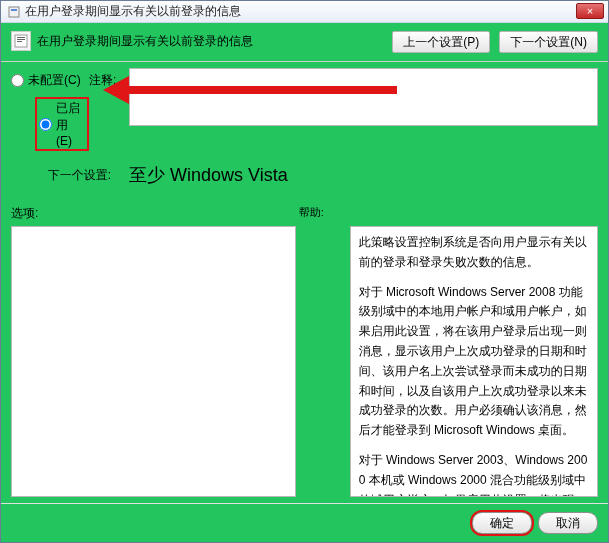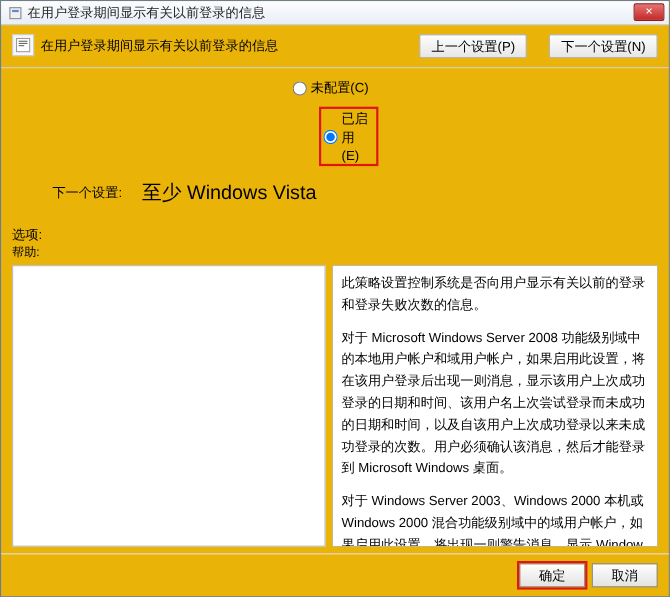--- a/index.html
+++ b/index.html
@@ -1,51 +1,51 @@
 <!DOCTYPE html>
 <html><head>
 <meta charset="utf-8">
 <style>
   * { box-sizing: border-box; margin: 0; padding: 0; }
   html, body { width: 609px; height: 543px; font-family: "Microsoft YaHei", "SimSun", Tahoma, sans-serif; font-size: 12px; background: #ece9d8; }
-  .window { width: 609px; height: 543px; background: #eab308; border: 1px solid #6b7d95; display: flex; flex-direction: column; }
+  .window { width: 609px; height: 543px; background: #22c55e; border: 1px solid #6b7d95; display: flex; flex-direction: column; }
   .titlebar { height: 22px; background: linear-gradient(#fdfdfe,#e8eef7); border-bottom: 1px solid #c9d4e6; display: flex; align-items: center; padding: 0 0 0 6px; position: relative; }
   .titlebar .ticon { width: 14px; height: 14px; margin-right: 4px; display:flex;align-items:center;justify-content:center; }
   .titlebar .title { font-size: 12px; color: #222; }
   .winbtn { position: absolute; right: 4px; top: 2px; width: 28px; height: 16px; background: linear-gradient(#e57373,#c62828); border: 1px solid #8b1a1a; border-radius: 2px; display: flex; align-items: center; justify-content: center; color: #fff; font-size: 11px; line-height: 1; cursor: default; }
   .toolbar { padding: 8px 10px 8px 10px; display: flex; align-items: flex-start; border-bottom: 1px solid #d0d0d0; }
   .toolbar .left { display: flex; align-items: center; gap: 6px; flex: 1; }
   .toolbar .left .bicon { width: 20px; height: 20px; border: 1px solid #ccc; background: #f7f7f7; display:flex;align-items:center;justify-content:center;font-size:10px; }
-  .toolbar .right { display: flex; gap: 20px; }
+  .toolbar .right { display: flex; gap: 9px; }
   .navbtn { height: 22px; padding: 0 10px; font-size: 12px; border: 1px solid #b5b5b5; background: linear-gradient(#fefefe,#e6e6e6); border-radius: 2px; cursor: default; }
   .body { flex: 1; display: flex; flex-direction: column; padding: 6px 10px 6px 10px; overflow: hidden; }
   .config-row { display: flex; justify-content: center; }
   .radios { width: 78px; display: flex; flex-direction: column; gap: 8px; padding-top: 4px; }
   .radio { display: flex; align-items: center; gap: 4px; position: relative; }
   .radio input { margin: 0; }
   .radio-label { font-size: 12px; }
   .enabled-box { border: 2px solid #e01515; padding: 1px 4px 1px 2px; margin-left: 24px; }
   .comment-area { position: relative; flex: 1; display: flex; }
   .comment-area .lbl { width: 40px; padding-top: 4px; font-size: 12px; }
   .comment-area textarea { flex: 1; height: 58px; border: 1px solid #b8b8b8; resize: none; font-family: inherit; font-size: 12px; padding: 2px 4px; }
   .arrow-wrap { position: absolute; left: 38px; top: 18px; pointer-events: none; }
   .arrow-line { width: 270px; height: 8px; background: #e01515; }
   .arrow-head { width: 0; height: 0; border-right: 26px solid #e01515; border-top: 14px solid transparent; border-bottom: 14px solid transparent; position:absolute; left:-24px; top:-10px; }
   .platform-row { display: flex; align-items: center; margin: 12px 0 6px 0; }
   .platform-row .plabel { width: 118px; text-align: right; padding-right: 18px; font-size: 12px; }
   .platform-row .pvalue { font-size: 18px; }
-  .mid-labels { display: flex; margin-top: 12px; margin-bottom: 4px; flex-direction: column; }
+  .mid-labels { display: flex; margin-top: 12px; margin-bottom: 4px; }
   .mid-labels .olabel { width: 49%; font-size:12px; }
   .mid-labels .hlabel { font-size: 11px; }
   .panels { flex: 1; display: flex; gap: 6px; min-height: 0; }
   .opt-panel { width: calc(49% - 3px); border: 1px solid #b8b8b8; background: #fff; }
-  .help-panel { flex: 1; border: 1px solid #b8b8b8; background: #fff; overflow-y: auto; padding: 6px 8px; font-size: 12px; line-height: 1.65; }
+  .help-panel { flex: 1; border: 1px solid #b8b8b8; background: #fff; overflow-y: auto; padding: 6px 8px; font-size: 12px; line-height: 1.65; margin-left: 48px; }
   .help-panel p { margin-bottom: 10px; word-break: break-all; }
   .footer { padding: 8px 10px; display: flex; justify-content: flex-end; gap: 6px; align-items: center; border-top: 1px solid #e0e0e0; }
-  .btn { height: 22px; min-width: 60px; padding: 0 10px; border: 1px solid #8f8f8f; background: linear-gradient(#fefefe,#e3e3e3); border-radius: 0; font-size: 12px; cursor: default; }
+  .btn { height: 22px; min-width: 60px; padding: 0 10px; border: 1px solid #8f8f8f; background: linear-gradient(#fefefe,#e3e3e3); border-radius: 10px; font-size: 12px; cursor: default; }
   .btn.ok-highlight { outline: 2px solid #e01515; outline-offset: 0; }
   .btn.disabled { color: #9a9a9a; border-color: #c5c5c5; }
   .help-panel::-webkit-scrollbar { width: 16px; }
   .help-panel::-webkit-scrollbar-track { background: #f0f0f0; }
   .help-panel::-webkit-scrollbar-thumb { background: #c6c6c6; border: 1px solid #a0a0a0; }
 </style>
 </head>
 <body>
 
 <div class="window">
@@ -88,20 +88,28 @@
         <label class="radio">
           <input type="radio" name="state" style="">
           <span class="radio-label">未配置(C)</span>
         </label>
         <label class="radio enabled-box">
           <input type="radio" name="state" checked="" style="">
           <span class="radio-label">已启用(E)</span>
         </label>
       </div>
 
+      <div class="comment-area">
+        <span class="lbl">注释:</span>
+        <textarea style=""></textarea>
+        <div class="arrow-wrap">
+          <div class="arrow-head"></div>
+          <div class="arrow-line"></div>
+        </div>
+      </div>
     </div>
 
     <div class="platform-row">
       <span class="plabel">下一个设置:</span>
       <span class="pvalue">至少 Windows Vista</span>
     </div>
 
     <div class="mid-labels">
       <span class="olabel">选项:</span>
       <span class="hlabel">帮助:</span>

